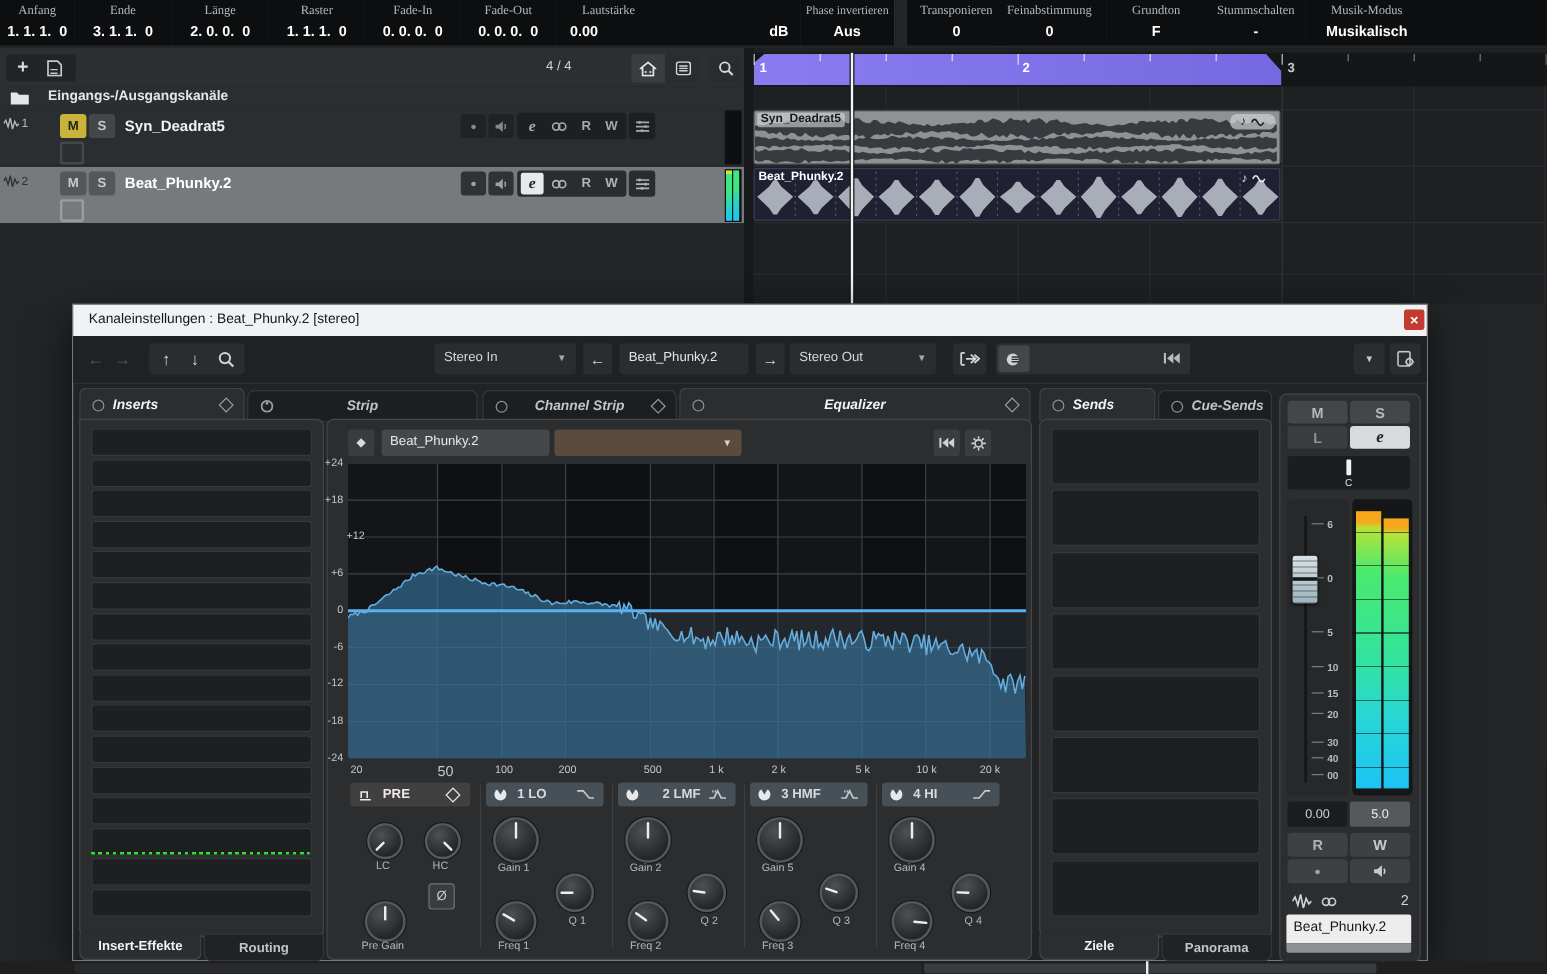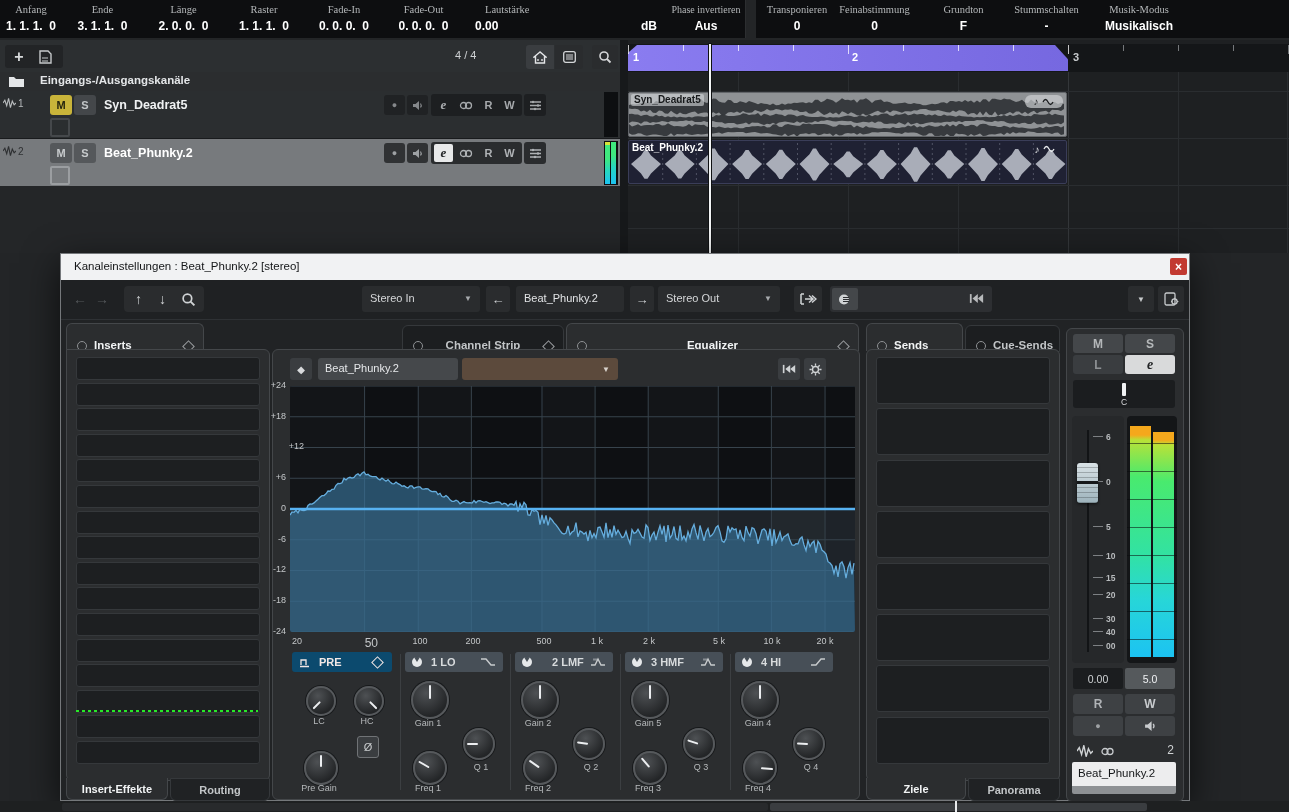--- a/index.html
+++ b/index.html
@@ -9,21 +9,21 @@
   .abs{position:absolute;}
   .flx{display:flex;align-items:center;justify-content:center;}
   
   .ifield{position:absolute;top:0;height:38px;border-right:1px solid #2c2e30;background:#0d0e10;}
   .ilab{position:absolute;top:4px;left:0;right:0;text-align:center;font-size:10.5px;color:#b4b7b9;white-space:nowrap;overflow:hidden;font-family:Liberation Serif, serif;}
   .ival{position:absolute;top:19px;left:0;right:0;text-align:center;font-size:12px;font-weight:bold;color:#fff;white-space:pre;}
   
   .btn{position:absolute;background:#2a2c2e;border-radius:3px;color:#c6c9cb;display:flex;align-items:center;justify-content:center;font-size:11px;}
   .tbtn{position:absolute;border-radius:3px;display:flex;align-items:center;justify-content:center;font-weight:bold;font-size:11px;}
   
-  .tab{position:absolute;display:flex;align-items:flex-end;font-weight:bold;font-size:11.5px;border-radius:6px 6px 0 0;}
+  .tab{position:absolute;display:flex;align-items:center;font-weight:bold;font-size:11.5px;border-radius:6px 6px 0 0;font-style:italic;}
   .tab.on{background:#2b2d2f;border:1px solid #44474a;border-bottom:none;color:#f2f4f5;}
   .tab.off{background:#1c1e20;border:1px solid #35383b;color:#c2c5c7;}
   .ftab{position:absolute;display:flex;align-items:center;justify-content:center;font-weight:bold;font-size:11px;border-radius:0 0 6px 6px;}
   .ftab.on{background:#2b2d2f;border:1px solid #44474a;border-top:none;color:#f2f4f5;}
   .ftab.off{background:#202224;border:1px solid #35383b;color:#c2c5c7;}
   .ocirc{width:8px;height:8px;border:1.5px solid #8e9194;border-radius:50%;margin:0 7px 0 10px;flex:none;}
   .odiam{width:7px;height:7px;border:1.5px solid #9a9da0;transform:rotate(45deg);margin-left:auto;margin-right:10px;flex:none;}
   .panel{position:absolute;background:#2b2d2f;border:1.5px solid #44474a;border-radius:6px;}
   .slot{position:absolute;background:#1d1f21;border:1px solid #35383b;border-radius:3px;}
   
@@ -371,20 +371,27 @@
           <rect x="1" y="1" width="10" height="12" rx="1.5" fill="none" stroke="#c6c9cb" stroke-width="1.3"></rect>
           <circle cx="10.5" cy="9.5" r="2.6" fill="none" stroke="#c6c9cb" stroke-width="1.3"></circle>
           <path d="M10.5 5.8v1.4M10.5 11.8v1.4M7 9.5h1.4M13 9.5h1.4" stroke="#c6c9cb" stroke-width="1.2"></path>
         </svg>
     </div>
 
     <div class="tab on" style="left:66px;top:323px;width:136px;height:27px">
       <span class="ocirc"></span>
       <span>Inserts</span>
       <span class="odiam"></span>
+    </div>
+    <div class="tab off" style="left:206px;top:325px;width:190px;height:25px">
+      <svg style="margin:0 8px 0 10px" width="11" height="11" viewBox="0 0 11 11">
+          <circle cx="5.5" cy="5.5" r="4.5" fill="none" stroke="#9a9da0" stroke-width="1.5"></circle>
+          <circle cx="5.5" cy="3" r="1.2" fill="#9a9da0"></circle>
+        </svg>
+      <span style="position:absolute;left:0;right:0;text-align:center">Strip</span>
     </div>
     <div class="tab off" style="left:402px;top:325px;width:160px;height:25px">
       <span class="ocirc"></span>
       <span style="position:absolute;left:0;right:0;text-align:center">Channel Strip</span>
       <span class="odiam"></span>
     </div>
     <div class="tab on" style="left:566px;top:323px;width:291px;height:27px">
       <span class="ocirc"></span>
       <span style="position:absolute;left:0;right:0;text-align:center">Equalizer</span>
       <span class="odiam"></span>
@@ -493,21 +500,21 @@
     <div class="abs" style="left:637px;top:636px;width:24px;text-align:center;font-size:9px;color:#c4c7c9">2 k</div>
     <div class="abs" style="left:707px;top:636px;width:24px;text-align:center;font-size:9px;color:#c4c7c9">5 k</div>
     <div class="abs" style="left:760px;top:636px;width:24px;text-align:center;font-size:9px;color:#c4c7c9">10 k</div>
     <div class="abs" style="left:813px;top:636px;width:24px;text-align:center;font-size:9px;color:#c4c7c9">20 k</div>
 
     <div class="abs" style="left:400px;top:654px;width:1px;height:136px;background:#3c3f42"></div>
     <div class="abs" style="left:510px;top:654px;width:1px;height:136px;background:#3c3f42"></div>
     <div class="abs" style="left:620px;top:654px;width:1px;height:136px;background:#3c3f42"></div>
     <div class="abs" style="left:730px;top:654px;width:1px;height:136px;background:#3c3f42"></div>
 
-    <div class="bhead" style="left:292px;top:652px;width:100px;background:#0c4a6e;color:#f2e8e6">
+    <div class="bhead" style="left:292px;top:652px;width:100px;background:#404040;color:#f2e8e6">
       <svg style="margin-left:7px" width="11" height="11" viewBox="0 0 11 11">
           <path d="M2 8V3h5v5M1 9.5h9" fill="none" stroke="#f2e8e6" stroke-width="1.3"></path>
         </svg>
       <span style="margin-left:9px">PRE</span>
       <span class="odiam" style="border-color:#f2e8e6"></span>
     </div>
     <div class="knob" style="left:306px;top:686px;width:26px;height:26px">
         <div class="krot" style="transform:rotate(-135deg)">
           <i class="kptr"></i>
         </div>

